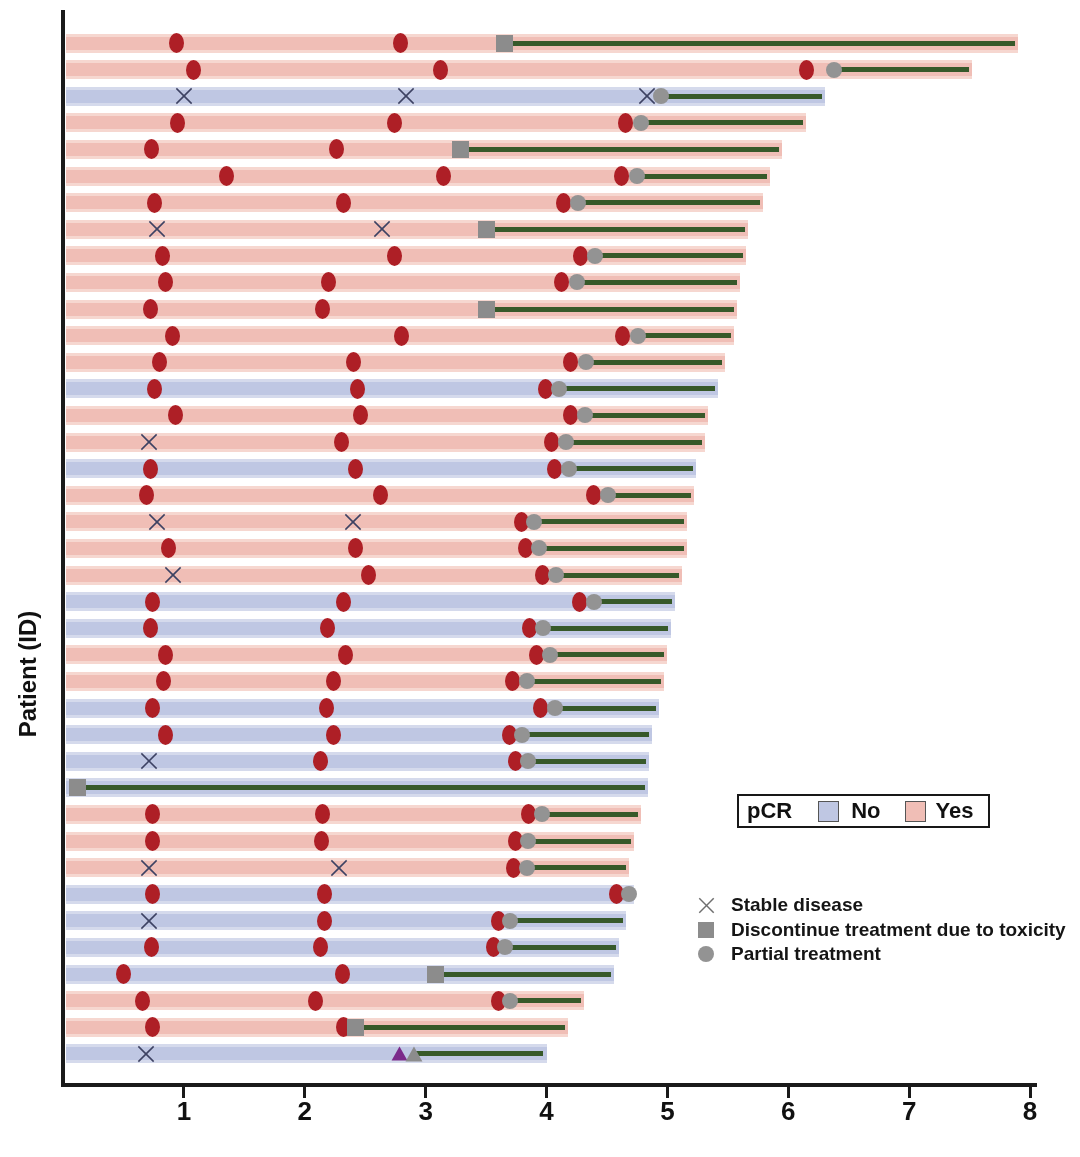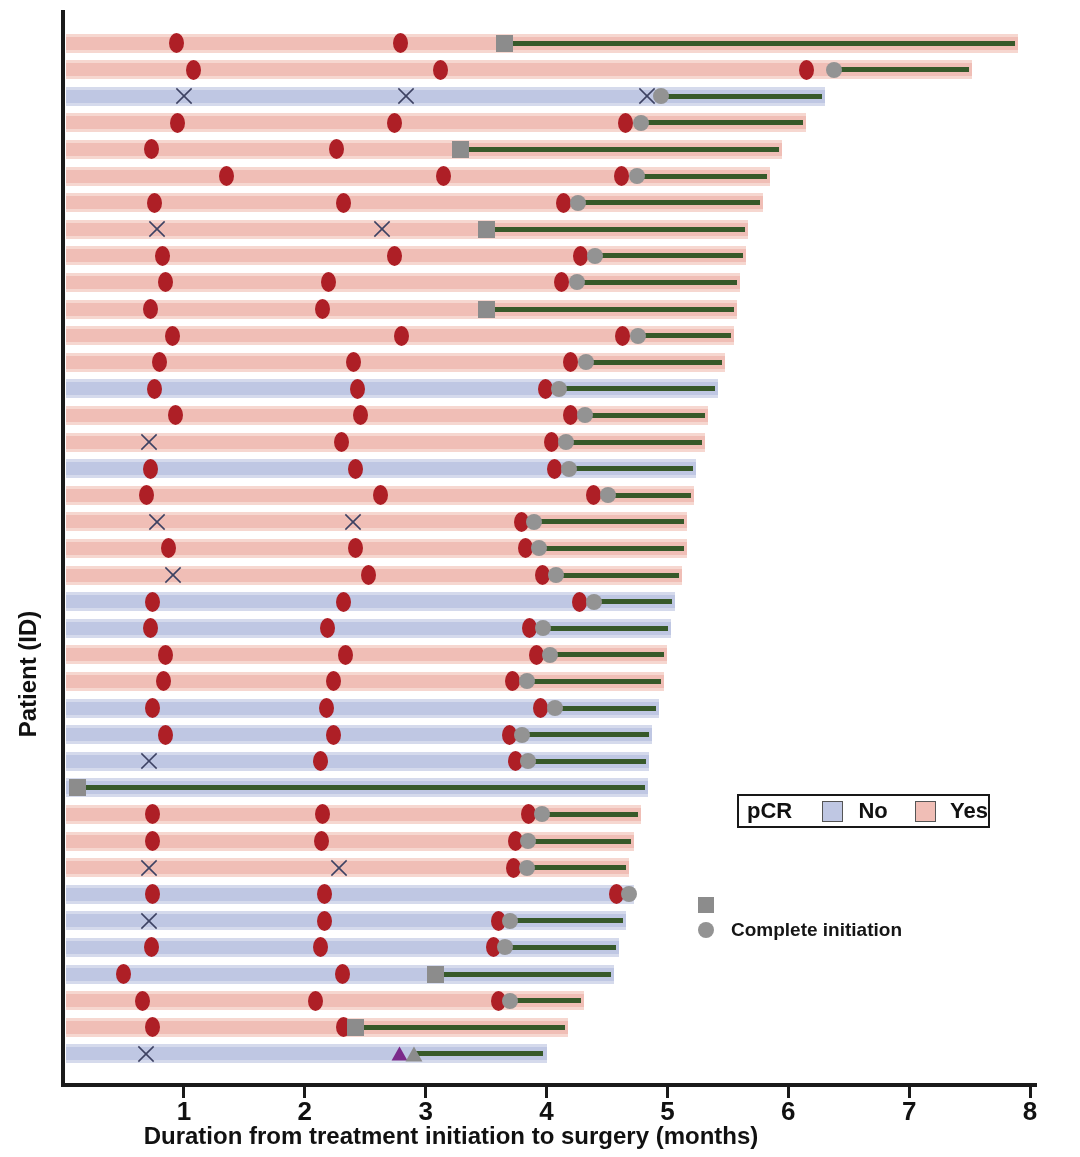--- a/index.html
+++ b/index.html
@@ -14,21 +14,21 @@
   .gline{position:absolute;height:5px;}
   .pr{position:absolute;width:15px;height:20px;border-radius:50%;}
   .endsq{position:absolute;width:17px;height:17px;}
   .endcirc{position:absolute;width:16px;height:16px;border-radius:50%;}
   .msvg{position:absolute;display:block;}
   .axisline{position:absolute;background:#1a1a1a;}
   .tick{position:absolute;width:3px;height:11px;background:#1a1a1a;}
   .ticklabel{position:absolute;width:40px;text-align:center;font-size:26px;font-weight:700;color:#111;}
   .x-title{position:absolute;left:100px;top:1122px;width:702px;text-align:center;font-size:24px;font-weight:700;}
   .y-title{position:absolute;left:-62px;top:660px;width:180px;text-align:center;font-size:24px;font-weight:700;transform:rotate(-90deg);transform-origin:center center;}
-  .pcr-box{position:absolute;left:737px;top:794px;width:253px;height:34px;border:2.5px solid #181818;background:#fff;display:flex;align-items:center;box-sizing:border-box;padding-left:8px;font-size:22px;font-weight:700;justify-content:space-between;}
+  .pcr-box{position:absolute;left:737px;top:794px;width:253px;height:34px;border:2.5px solid #181818;background:#fff;display:flex;align-items:center;box-sizing:border-box;padding-left:8px;font-size:22px;font-weight:700;}
   .pcr-title{margin-right:26px;}
   .swatch{width:21px;height:21px;border:1.5px solid #555;box-sizing:border-box;flex:0 0 auto;}
   .pcr-no-label{margin-left:12px;margin-right:24px;}
   .pcr-yes-label{margin-left:10px;}
   #marker-legend{position:absolute;left:694px;top:893px;}
   .leg-item{display:flex;align-items:center;height:24.6px;}
   .leg-icon{width:24px;display:flex;justify-content:center;align-items:center;margin-right:13px;flex:0 0 auto;}
   .leg-label{font-size:19px;font-weight:700;white-space:nowrap;color:#151515;}
 </style>
 </head>
@@ -321,40 +321,49 @@
       <div class="tick" style="left: 907.625px; top: 1087px;"></div>
       <div class="ticklabel" style="left: 889.125px; top: 1096px;">7</div>
       <div class="tick" style="left: 1028.5px; top: 1087px;"></div>
       <div class="ticklabel" style="left: 1010px; top: 1096px;">8</div>
     </div>
 
   <div class="axisline" style="left:61px;top:10px;width:4px;height:1077px;"></div>
   <div class="axisline" style="left:61px;top:1083px;width:976px;height:4px;"></div>
 
   <div class="y-title">Patient (ID)</div>
-  <div class="x-title">Duration from treatment initiation to surgery (months)</div>
 
   <div class="pcr-box">
     <span class="pcr-title">pCR</span>
     <span class="swatch" id="swatch-no" style="background: rgb(191, 199, 227);"></span>
     <span class="pcr-no-label">No</span>
     <span class="swatch" id="swatch-yes" style="background: rgb(240, 190, 182);"></span>
     <span class="pcr-yes-label">Yes</span>
   </div>
 
   <div id="marker-legend">
       <div class="leg-item">
         <div class="leg-icon">
+          <svg width="17" height="17" viewBox="0 0 20 20">
+            <line x1="1.5" y1="1.5" x2="18.5" y2="18.5" stroke="#6f6f6f" stroke-width="1.7"></line>
+            <line x1="18.5" y1="1.5" x2="1.5" y2="18.5" stroke="#6f6f6f" stroke-width="1.7"></line>
+          </svg>
+        </div>
+        <div class="leg-label">Stable disease</div>
+      </div>
+      <div class="leg-item">
+        <div class="leg-icon">
           <svg width="16" height="16" viewBox="0 0 20 20">
             <rect x="0" y="0" width="20" height="20" fill="#8c8c8c"></rect>
           </svg>
         </div>
+        <div class="leg-label">Discontinue treatment due to toxicity</div>
       </div>
       <div class="leg-item">
         <div class="leg-icon">
           <svg width="16" height="16" viewBox="0 0 20 20">
             <circle cx="10" cy="10" r="10" fill="#939393"></circle>
           </svg>
         </div>
-        <div class="leg-label">Complete initiation</div>
+        <div class="leg-label">Partial treatment</div>
       </div>
     </div>
 </div>
 
 </body></html>

